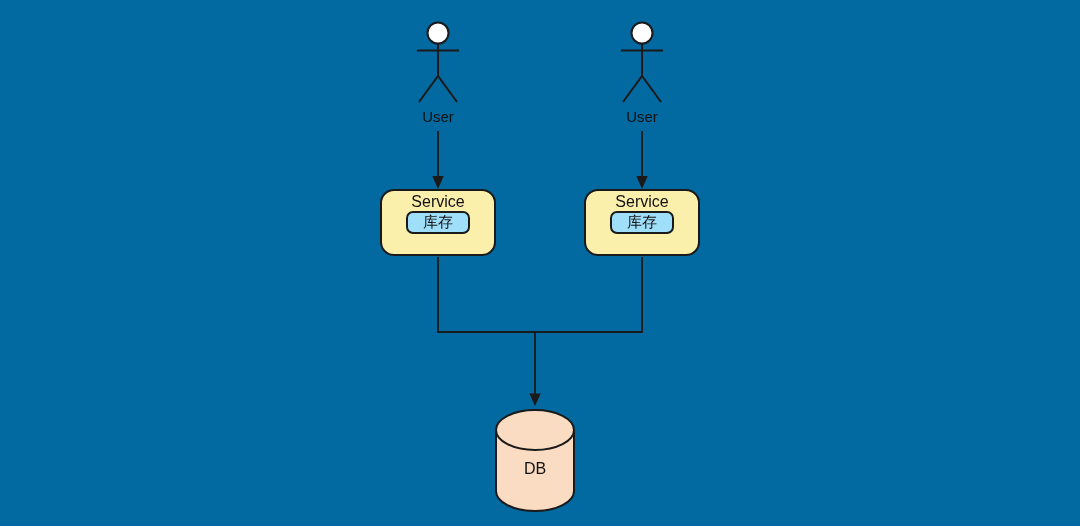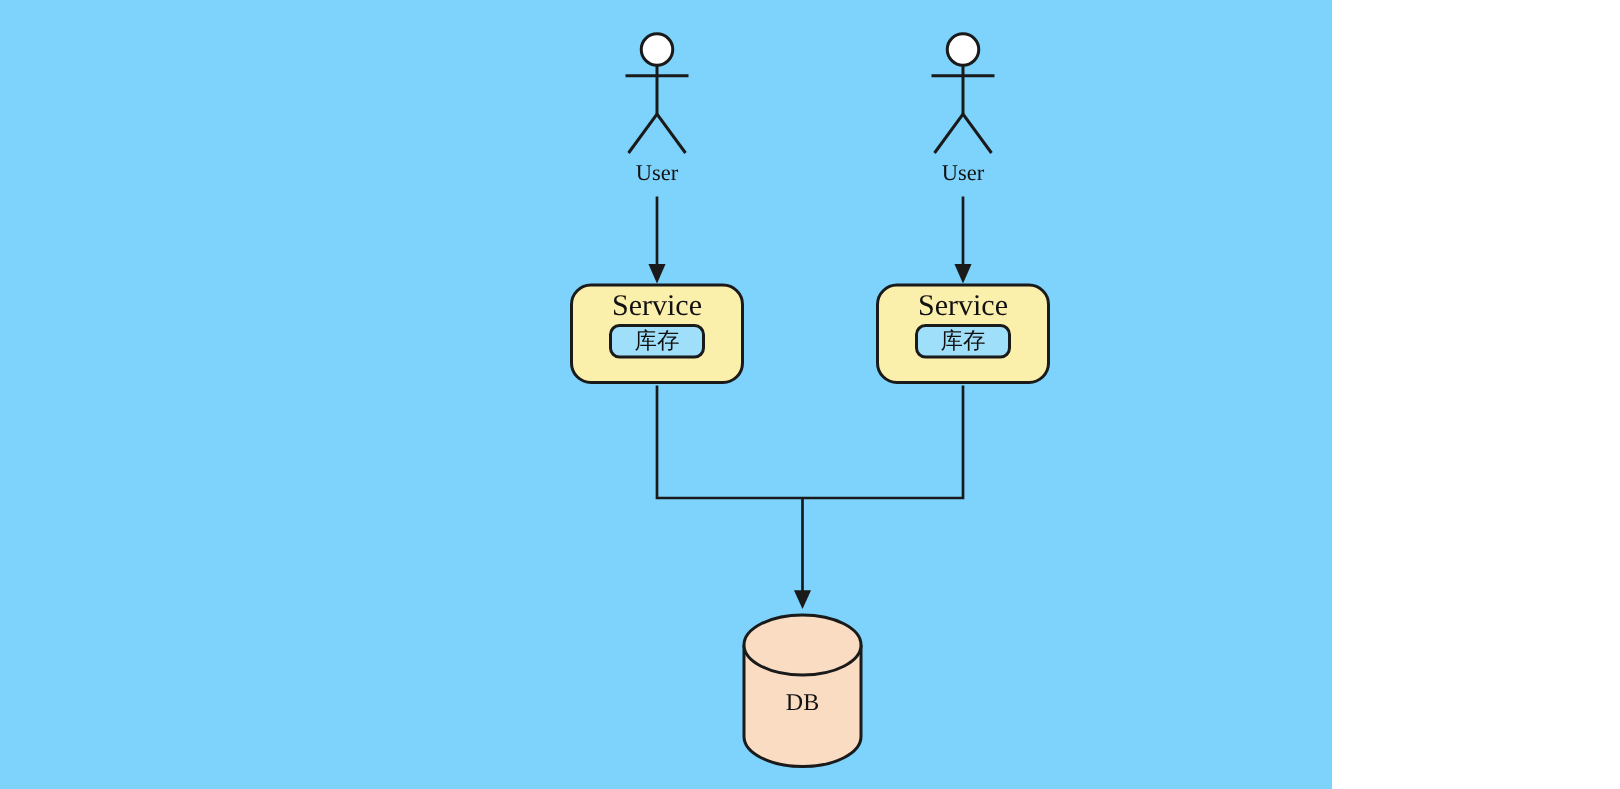--- a/index.html
+++ b/index.html
@@ -1,21 +1,21 @@
 <!DOCTYPE html>
 <html style="--stroke: #1a1a1a; --service-fill: #fbefac; --inventory-fill: #a0dffa; --db-fill: #fadcc3; --background: #ffffff;"><head>
 <meta charset="utf-8">
 <style>
   html, body { margin: 0; padding: 0; background: #ffffff; }
   .canvas {
     position: relative;
-    width: 888px;
+    width: 1080px;
     height: 526px;
-    background: #7dd3fc;
-    font-family: Liberation Serif, serif;
+    background: #0369a1;
+    font-family: Liberation Sans, sans-serif;
     overflow: hidden;
     color: #111111;
   }
   .canvas svg { position: absolute; left: 0; top: 0; }
 
   
   .ln      { stroke: var(--stroke, #1a1a1a); stroke-width: 2; fill: none; }
   .thin    { stroke-width: 1.8; }
   .head    { fill: var(--stroke, #1a1a1a); stroke: none; }
   .actor-head { fill: #ffffff; stroke: var(--stroke, #1a1a1a); stroke-width: 2; }
@@ -27,21 +27,21 @@
     width: 116px; height: 67px;
     box-sizing: border-box;
     background: var(--service-fill, #fbefac);
     border: 2px solid var(--stroke, #1a1a1a);
     border-radius: 14px;
     display: flex; flex-direction: column; align-items: center;
   }
   .service-title {
     flex: 1;
     display: flex; align-items: center;
-    font-size: 20px;
+    font-size: 16px;
     padding-top: 2px;
     text-align: center;
   }
   .module-box {
     width: 64px; height: 25px;
     box-sizing: border-box;
     background: var(--inventory-fill, #a0dffa);
     border: 2px solid var(--stroke, #1a1a1a);
     border-radius: 7px;
     display: flex; align-items: center; justify-content: center;

